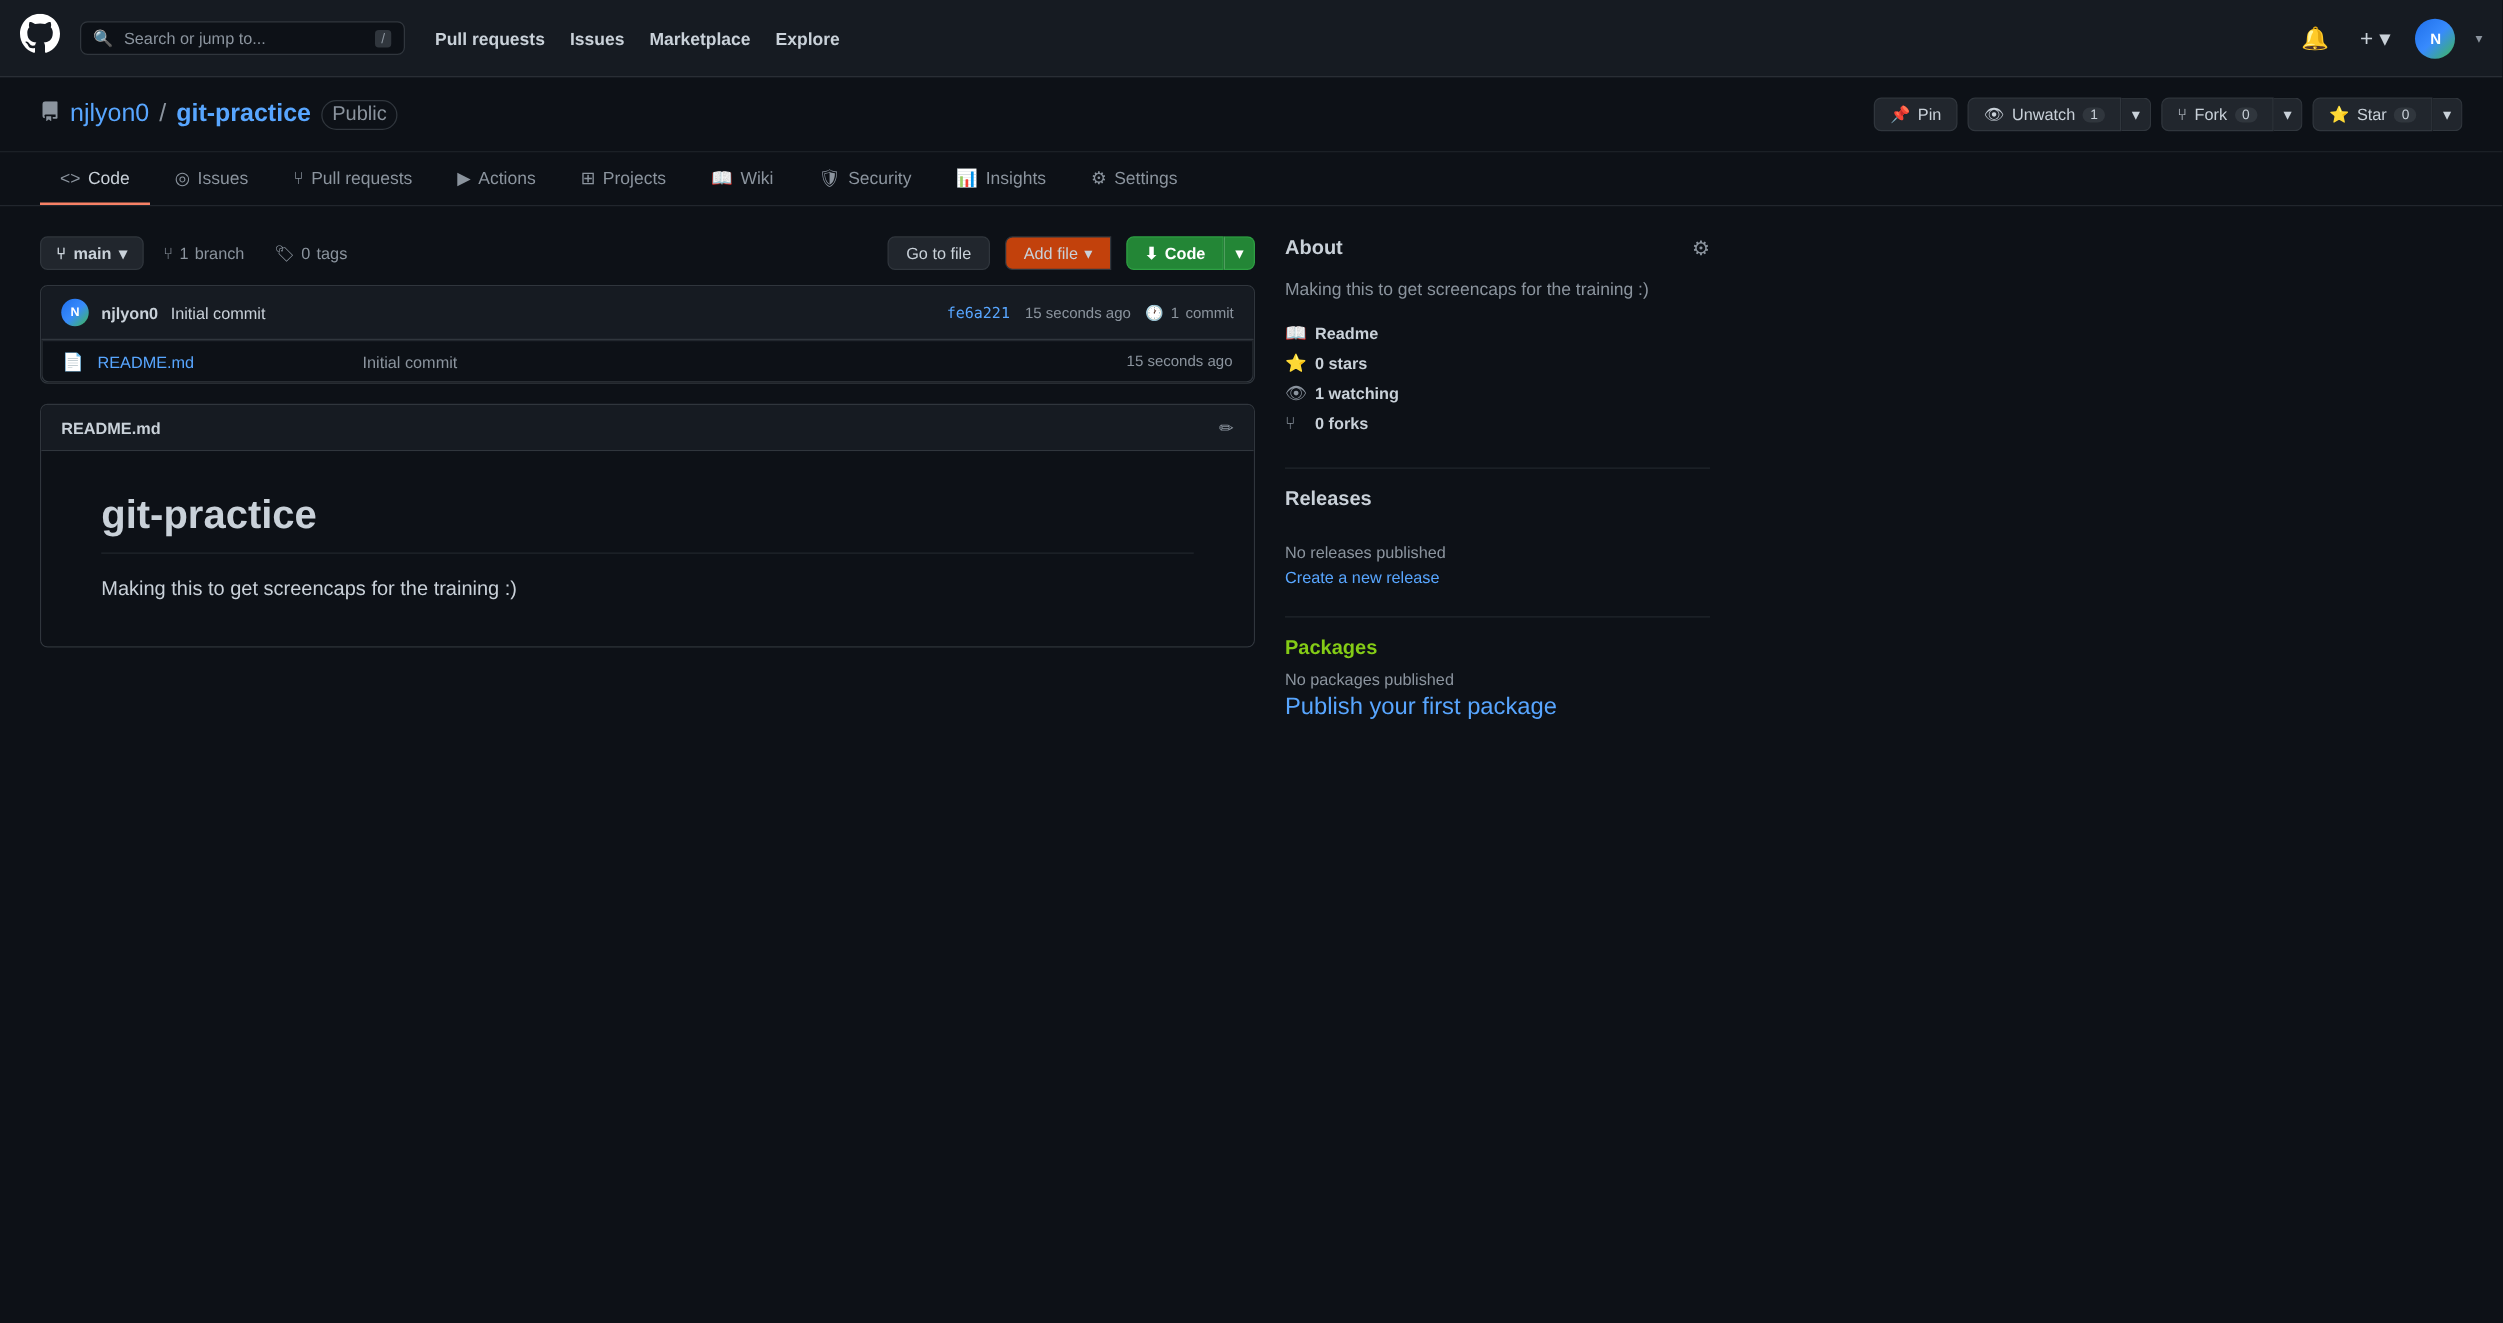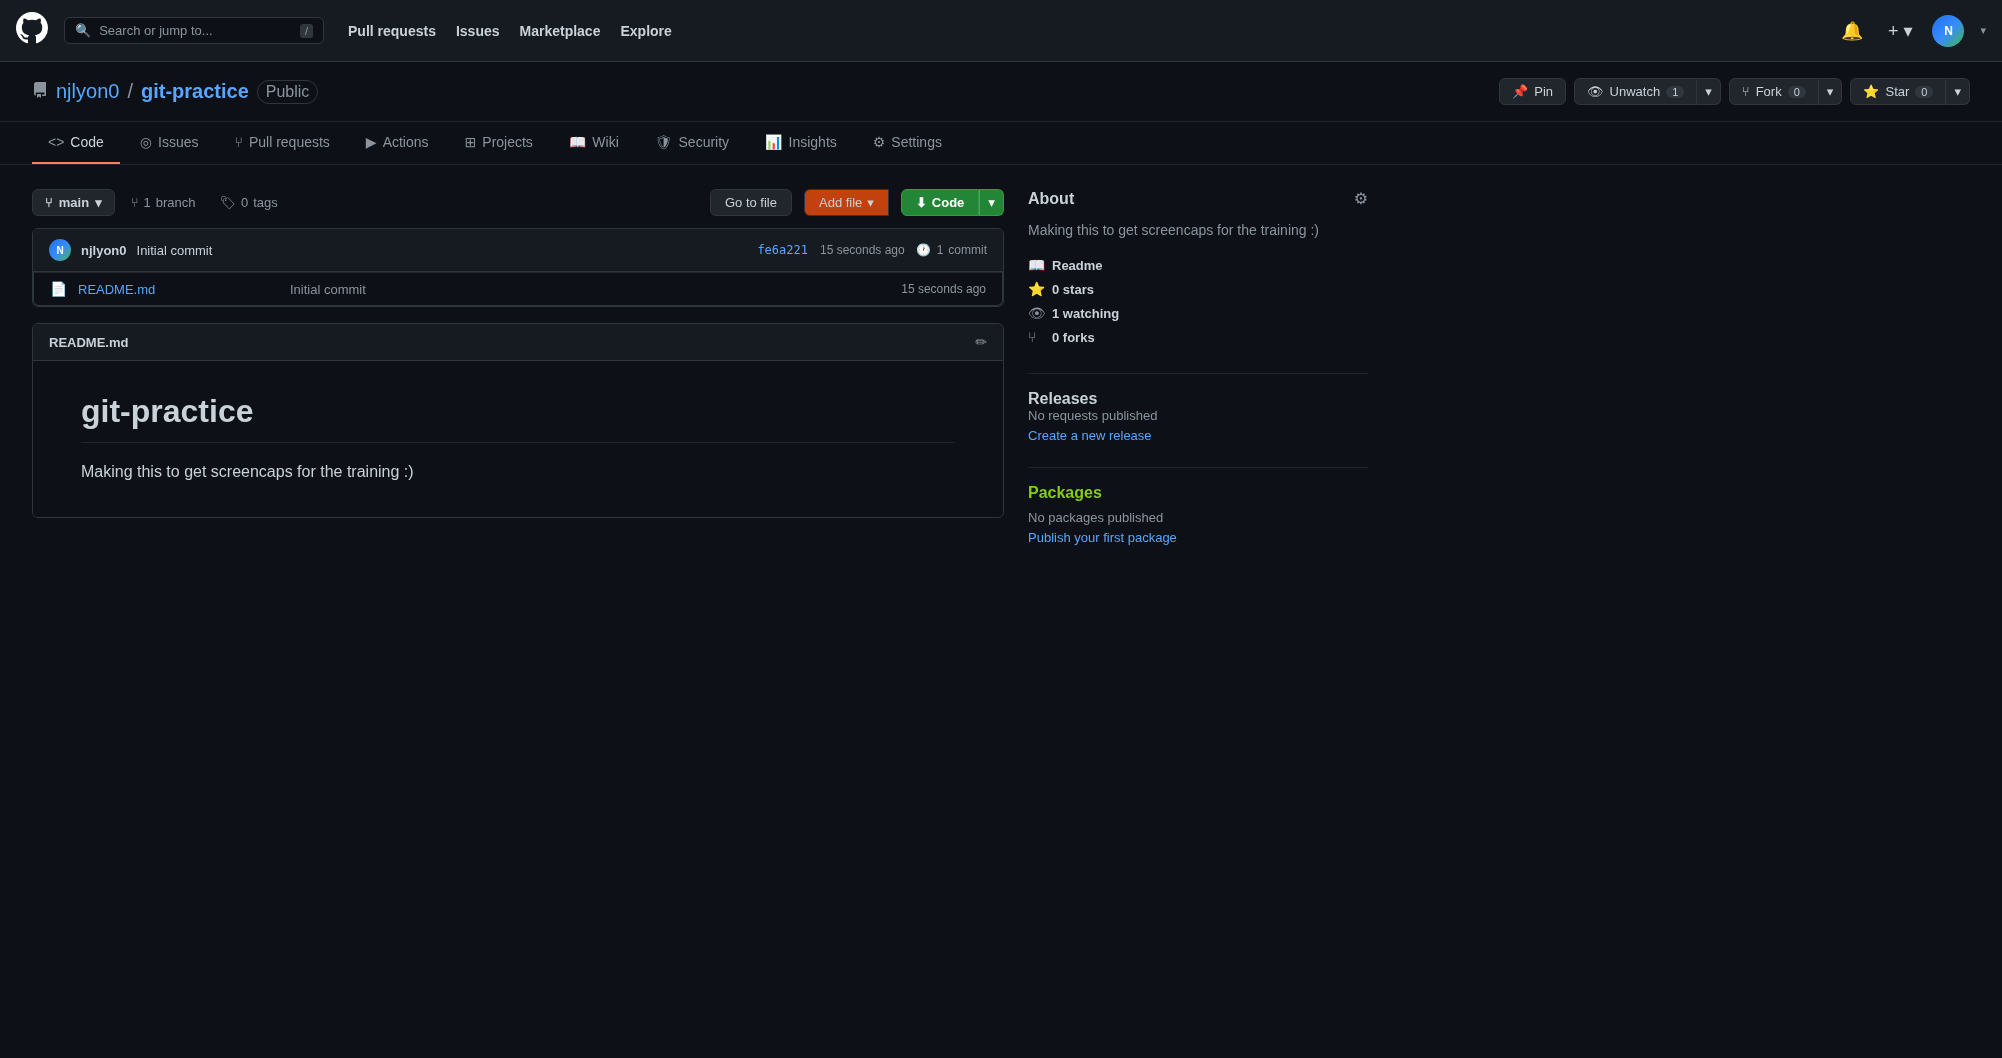--- a/index.html
+++ b/index.html
@@ -395,27 +395,27 @@
       align-items: center;
       gap: 8px;
       color: #8b949e;
       font-size: 13px;
       padding: 4px 0;
     }
     .about-stat a { color: #c9d1d9; font-weight: 600; }
     .about-stat-icon { color: #8b949e; font-size: 14px; width: 16px; }
     .sidebar-divider { border: none; border-top: 1px solid #21262d; margin: 16px 0; }
     .releases-section { margin-bottom: 24px; }
-    .releases-title { font-size: 16px; font-weight: 600; color: #c9d1d9; margin-bottom: 0; }
+    .releases-title { font-size: 16px; font-weight: 600; color: #c9d1d9; margin-bottom: 25px; }
     .no-releases-text { color: #8b949e; font-size: 13px; margin-bottom: 4px; }
     .create-release-link { color: #58a6ff; font-size: 13px; }
     .packages-section {}
     .packages-title { font-size: 16px; font-weight: 600; color: #84cc16; margin-bottom: 8px; }
     .no-packages-text { color: #8b949e; font-size: 13px; margin-bottom: 4px; }
-    .publish-package-link { color: #58a6ff; font-size: 13px; }
+    .publish-package-link { color: #58a6ff; font-size: 19px; }
   </style>
 </head>
 <body>
 
 <nav class="top-nav">
   <div class="top-nav-logo">
     <svg width="32" height="32" viewBox="0 0 16 16" fill="white">
       <path d="M8 0C3.58 0 0 3.58 0 8c0 3.54 2.29 6.53 5.47 7.59.4.07.55-.17.55-.38 0-.19-.01-.82-.01-1.49-2.01.37-2.53-.49-2.69-.94-.09-.23-.48-.94-.82-1.13-.28-.15-.68-.52-.01-.53.63-.01 1.08.58 1.23.82.72 1.21 1.87.87 2.33.66.07-.52.28-.87.51-1.07-1.78-.2-3.64-.89-3.64-3.95 0-.87.31-1.59.82-2.15-.08-.2-.36-1.02.08-2.12 0 0 .67-.21 2.2.82.64-.18 1.32-.27 2-.27.68 0 1.36.09 2 .27 1.53-1.04 2.2-.82 2.2-.82.44 1.1.16 1.92.08 2.12.51.56.82 1.27.82 2.15 0 3.07-1.87 3.75-3.65 3.95.29.25.54.73.54 1.48 0 1.07-.01 1.93-.01 2.2 0 .21.15.46.55.38A8.013 8.013 0 0016 8c0-4.42-3.58-8-8-8z"></path>
     </svg>
   </div>
@@ -617,21 +617,21 @@
       <div class="about-stat">
         <span class="about-stat-icon">⑂</span>
         <a href="#">0 forks</a>
       </div>
     </div>
 
     <hr class="sidebar-divider">
 
     <div class="releases-section">
       <div class="releases-title">Releases</div>
-      <p class="no-releases-text">No requests published</p>
+      <p class="no-releases-text">No releases published</p>
       <a href="#" class="create-release-link">Create a new release</a>
     </div>
 
     <hr class="sidebar-divider">
 
     <div class="packages-section">
       <div class="packages-title">Packages</div>
       <p class="no-packages-text">No packages published</p>
       <a href="#" class="publish-package-link">Publish your first package</a>
     </div>

